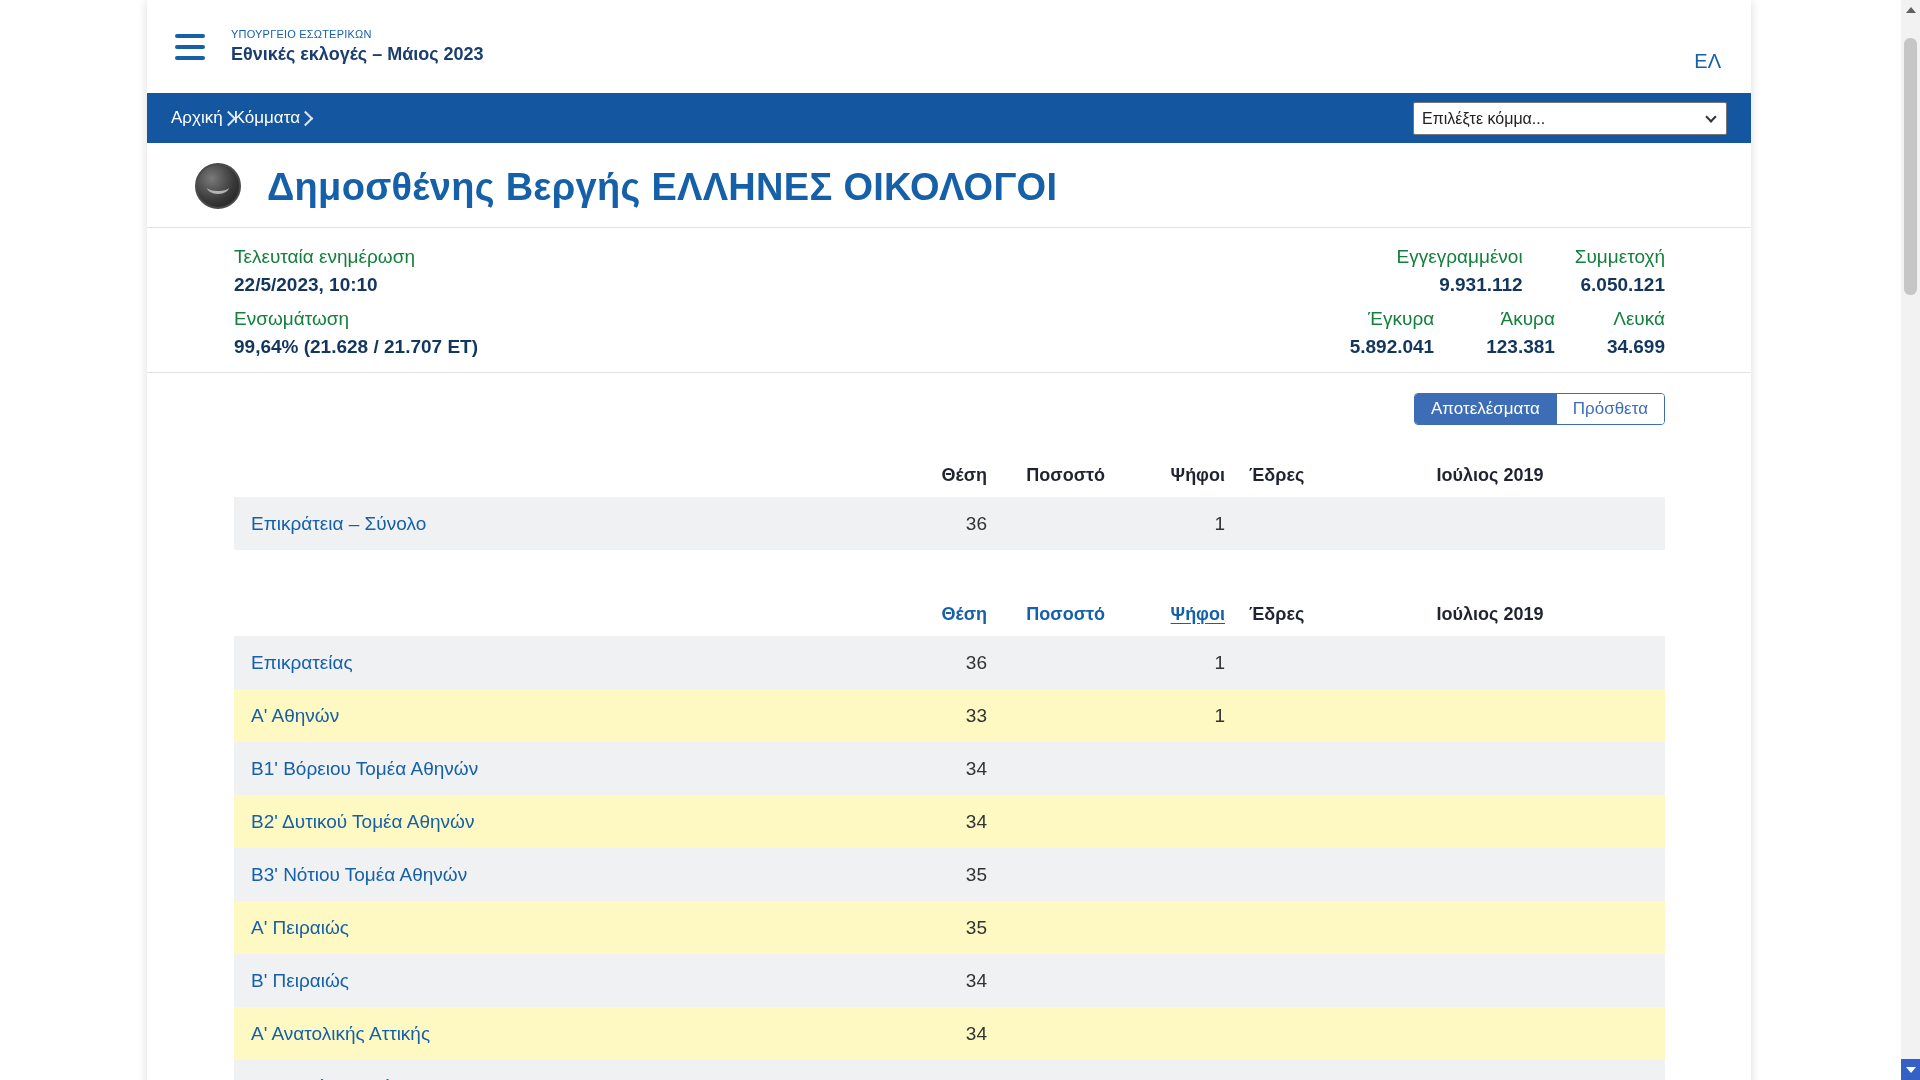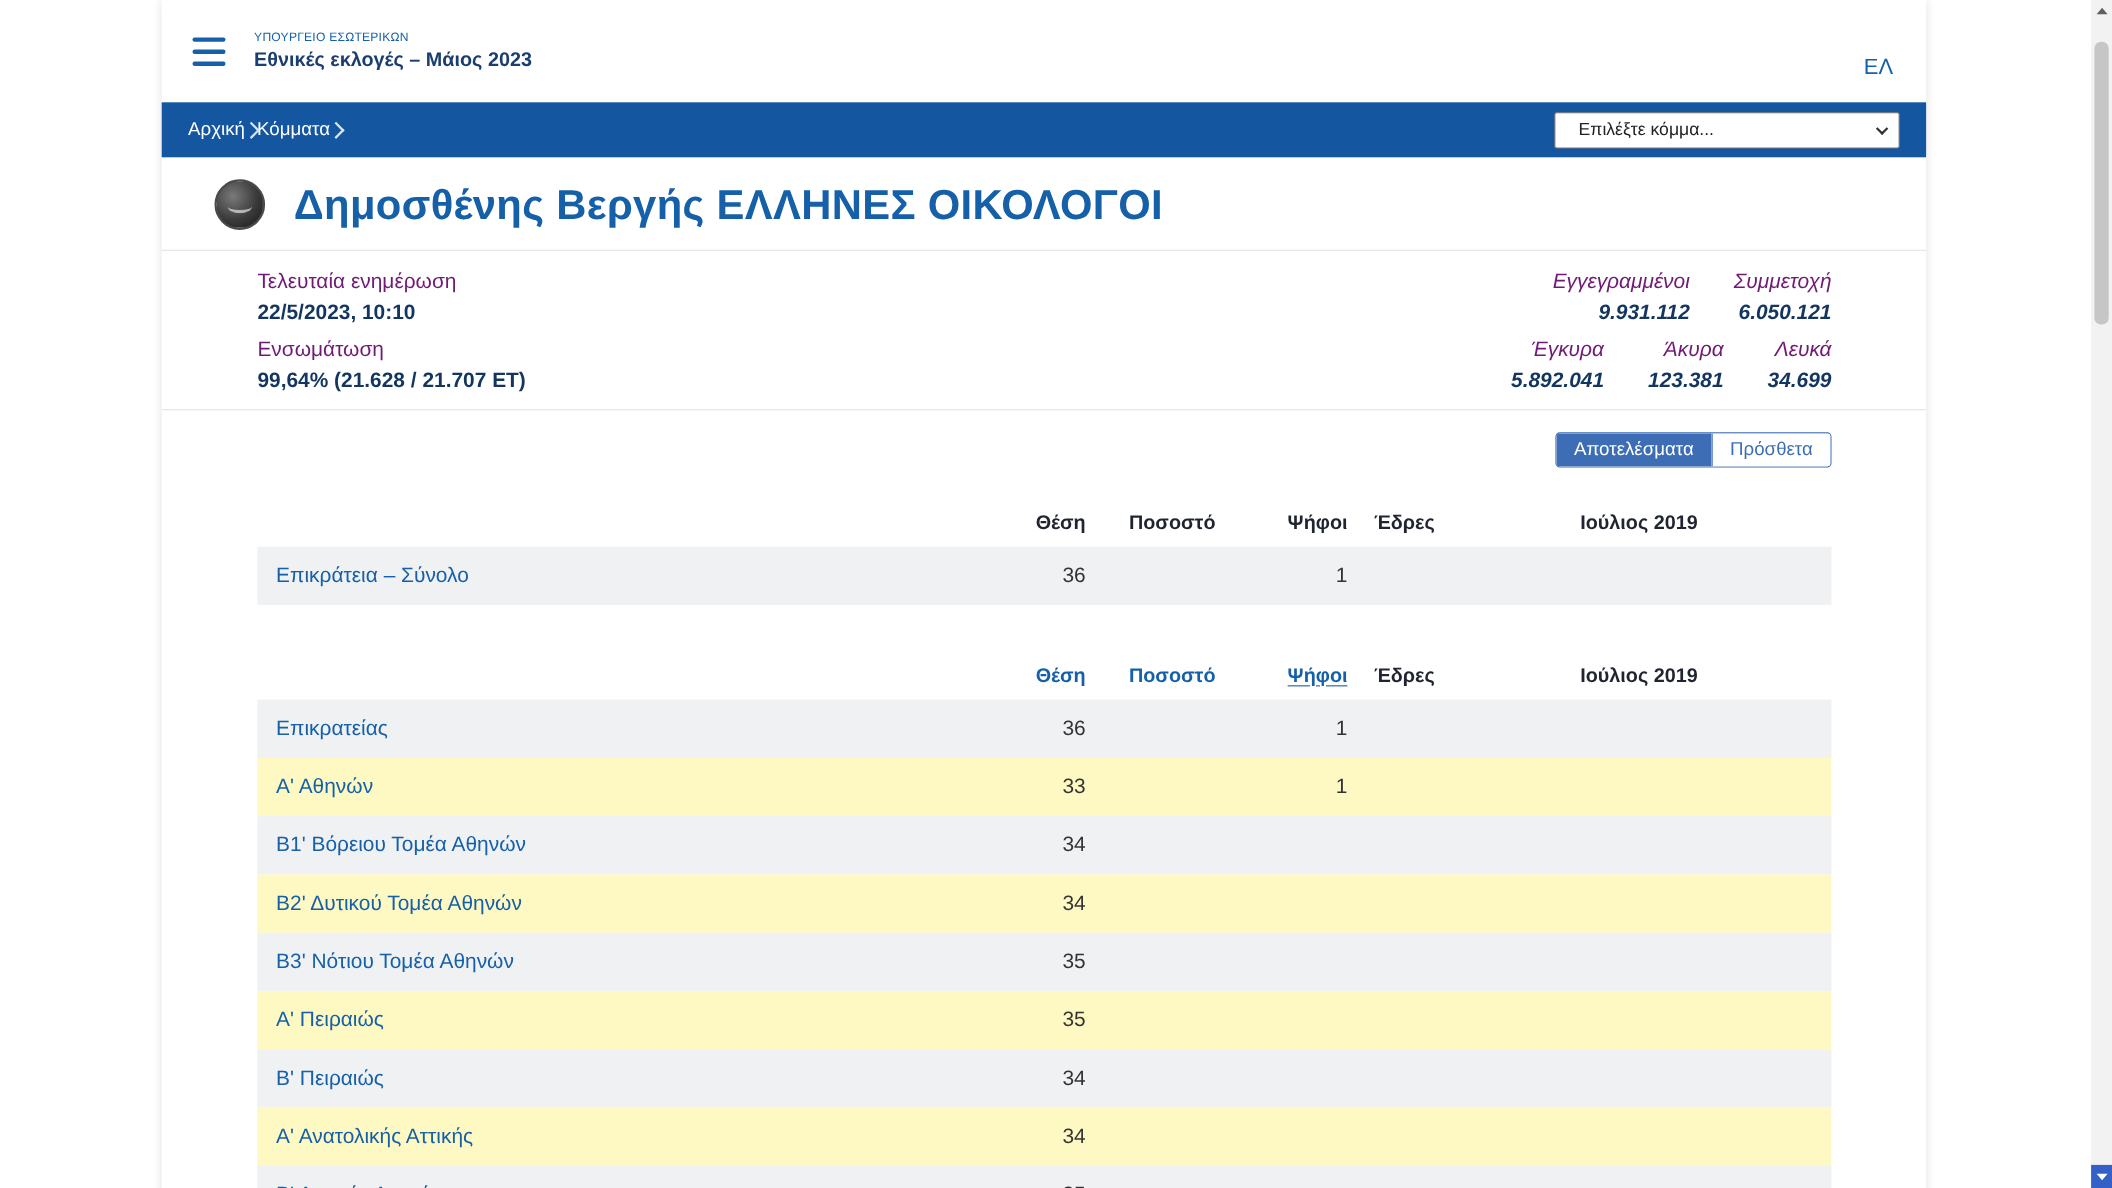--- a/index.html
+++ b/index.html
@@ -22,43 +22,43 @@
 
   
   .bluebar { height:50px; background:#1457a0; display:flex; align-items:center; padding:0 24px; }
   .crumbs { display:flex; align-items:center; }
   .crumb { color:#fff; font-size:17px; cursor:pointer; }
   .chev { width:11px; height:11px; border-top:2px solid #d9e6f5; border-right:2px solid #d9e6f5;
           transform:rotate(45deg); display:inline-block; }
   .selwrap { margin-left:auto; position:relative; width:314px; height:33px; }
   .selwrap select { width:100%; height:100%; font-family:"Liberation Sans",sans-serif; font-size:16px;
           color:#222; background:#fff; border:1px solid #767676; border-radius:2px;
-          padding:0 30px 0 21px; appearance:none; -webkit-appearance:none; }
+          padding:0 30px 0 8px; appearance:none; -webkit-appearance:none; }
   .selchev { position:absolute; right:12px; top:11px; width:8px; height:8px;
           border-right:2px solid #333; border-bottom:2px solid #333; transform:rotate(45deg); pointer-events:none; }
 
   
   .party-head { display:flex; align-items:flex-end; gap:26px; padding:20px 86px 18px 48px;
                 border-bottom:1px solid #e3e3e3; }
   .logo { width:46px; height:46px; border-radius:50%; flex:0 0 46px;
           background:radial-gradient(circle at 35% 32%, #7a7a7a 0%, #3a3a3a 55%, #191919 100%);
           border:2px solid #4a4a4a; position:relative; }
   .logo::after { content:""; position:absolute; left:10px; top:16px; width:22px; height:10px;
           border-bottom:3px solid #cfcfcf; border-radius:50%; opacity:.8; }
   .party-head h1 { font-size:38px; font-weight:600; color:#1560a8; letter-spacing:.3px; }
 
   
   .stats { padding:18px 86px 14px 87px; border-bottom:1px solid #e3e3e3; }
   .stat-row { display:flex; align-items:flex-start; }
   .stat-row + .stat-row { margin-top:12px; }
   .stat { display:flex; flex-direction:column; gap:6px; }
-  .stat .lbl { font-size:19px; color:#701a75; }
+  .stat .lbl { font-size:19px; color:#15803d; }
   .stat .val { font-size:19px; font-weight:700; color:#12365f; }
   .stat.right { text-align:right; }
-  .rgroup { margin-left:auto; display:flex; gap:40px;font-style:italic; }
+  .rgroup { margin-left:auto; display:flex; gap:52px; }
 
   
   .tabs-row { padding:20px 86px 0; display:flex; justify-content:flex-end; }
   .tabgroup { display:flex; border:1px solid #3d6eb5; border-radius:4px; overflow:hidden; height:32px; }
   .tab { padding:0 16px; display:flex; align-items:center; font-size:17px; cursor:pointer;
          background:#fff; color:#3d6eb5; }
   .tab.active { background:#3d6eb5; color:#fff; }
   .tab + .tab { border-left:1px solid #3d6eb5; }
 
   

